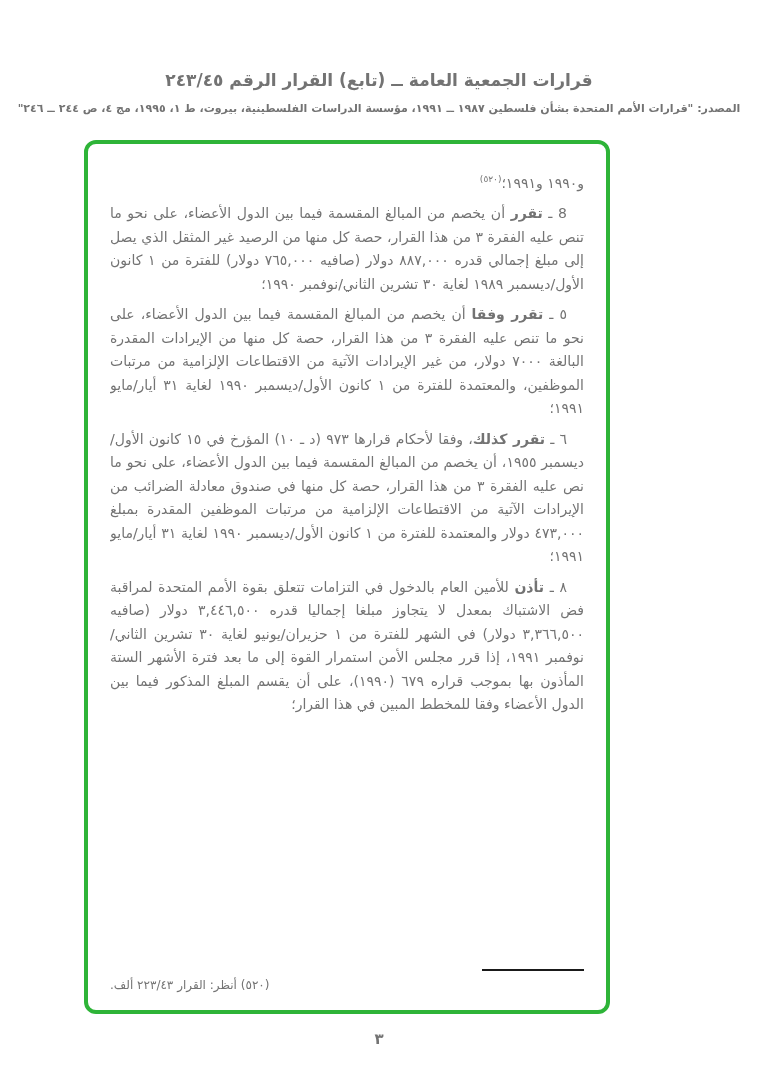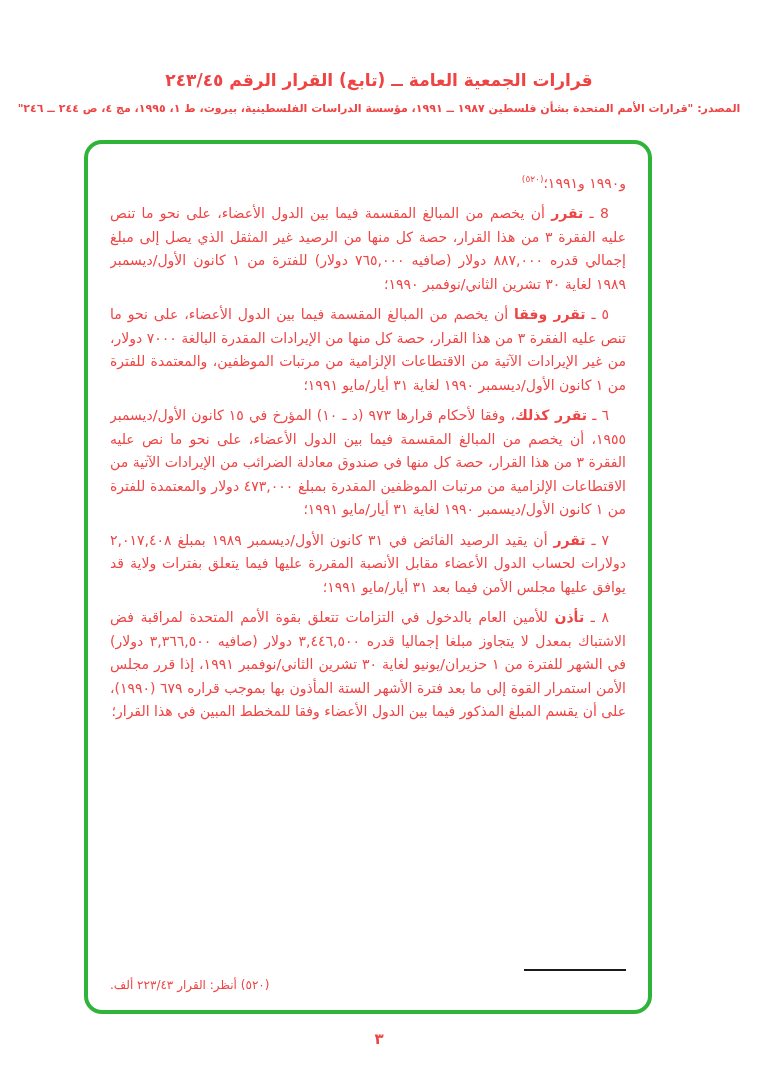--- a/index.html
+++ b/index.html
@@ -1,41 +1,41 @@
 <!DOCTYPE html>
 <html lang="ar" dir="rtl"><head>
 <meta charset="utf-8">
 <style>
   html,body{margin:0;padding:0;background:#ffffff;}
   .page{
     position:relative;
     width:758px;height:1078px;
     background:#ffffff;
     font-family:"DejaVu Sans",sans-serif;
-    color:#ef4444;
+    color:#737373;
     direction:rtl;
     overflow:hidden;
   }
   .title{
     position:absolute;top:70px;left:0;right:0;
     text-align:center;
     font-size:17px;font-weight:bold;
     letter-spacing:0;
   }
   .source{
     position:absolute;top:102px;left:0;right:0;
     text-align:center;
     font-size:11px;font-weight:bold;
   }
   .box{
     position:absolute;top:140px;left:84px;
-    width:568px;height:874px;
+    width:526px;height:874px;
     box-sizing:border-box;
     border:4px solid #2eb438;
-    border-radius:18px;
+    border-radius:12px;
     overflow:hidden;
     background:#ffffff;
   }
   .content{
     padding:24px 22px 0 22px;
     font-size:14px;
     line-height:23.5px;
   }
   .body-text{
     height:788px;
@@ -88,21 +88,20 @@
   <div class="box" style="border-color: rgb(46, 180, 56);">
     <div class="content">
       <div class="body-text" id="body-text">
         <div class="opening">
           <span>و١٩٩٠ و١٩٩١؛</span><sup>(٥٢٠)</sup>
         </div>
         <div id="paragraphs">
             <div class="para"><span>8 ـ </span><b>تقرر</b><span> أن يخصم من المبالغ المقسمة فيما بين الدول الأعضاء، على نحو ما تنص عليه الفقرة ٣ من هذا القرار، حصة كل منها من الرصيد غير المثقل الذي يصل إلى مبلغ إجمالي قدره ٨٨٧,٠٠٠ دولار (صافيه ٧٦٥,٠٠٠ دولار) للفترة من ١ كانون الأول/ديسمبر ١٩٨٩ لغاية ٣٠ تشرين الثاني/نوفمبر ١٩٩٠؛</span></div>
             <div class="para"><span>٥ ـ </span><b>تقرر وفقا</b><span> أن يخصم من المبالغ المقسمة فيما بين الدول الأعضاء، على نحو ما تنص عليه الفقرة ٣ من هذا القرار، حصة كل منها من الإيرادات المقدرة البالغة ٧٠٠٠ دولار، من غير الإيرادات الآتية من الاقتطاعات الإلزامية من مرتبات الموظفين، والمعتمدة للفترة من ١ كانون الأول/ديسمبر ١٩٩٠ لغاية ٣١ أيار/مايو ١٩٩١؛</span></div>
             <div class="para"><span>٦ ـ </span><b>تقرر كذلك</b><span>، وفقا لأحكام قرارها ٩٧٣ (د ـ ١٠) المؤرخ في ١٥ كانون الأول/ديسمبر ١٩٥٥، أن يخصم من المبالغ المقسمة فيما بين الدول الأعضاء، على نحو ما نص عليه الفقرة ٣ من هذا القرار، حصة كل منها في صندوق معادلة الضرائب من الإيرادات الآتية من الاقتطاعات الإلزامية من مرتبات الموظفين المقدرة بمبلغ ٤٧٣,٠٠٠ دولار والمعتمدة للفترة من ١ كانون الأول/ديسمبر ١٩٩٠ لغاية ٣١ أيار/مايو ١٩٩١؛</span></div>
-            <div class="para"><span>٧ ـ </span><b>تقرر</b><span> أن يقيد الرصيد الفائض في ٣١ كانون الأول/ديسمبر ١٩٨٩ بمبلغ ٢,٠١٧,٤٠٨ دولارات لحساب الدول الأعضاء مقابل الأنصبة المقررة عليها فيما يتعلق بفترات ولاية قد يوافق عليها مجلس الأمن فيما بعد ٣١ أيار/مايو ١٩٩١؛</span></div>
             <div class="para"><span>٨ ـ </span><b>تأذن</b><span> للأمين العام بالدخول في التزامات تتعلق بقوة الأمم المتحدة لمراقبة فض الاشتباك بمعدل لا يتجاوز مبلغا إجماليا قدره ٣,٤٤٦,٥٠٠ دولار (صافيه ٣,٣٦٦,٥٠٠ دولار) في الشهر للفترة من ١ حزيران/يونيو لغاية ٣٠ تشرين الثاني/نوفمبر ١٩٩١، إذا قرر مجلس الأمن استمرار القوة إلى ما بعد فترة الأشهر الستة المأذون بها بموجب قراره ٦٧٩ (١٩٩٠)، على أن يقسم المبلغ المذكور فيما بين الدول الأعضاء وفقا للمخطط المبين في هذا القرار؛</span></div>
           </div>
       </div>
     </div>
 
     <div class="footnote-area">
       <div class="footnote-rule"></div>
       <div class="footnote">
         <span>(٥٢٠)</span>
         <span>أنظر: القرار ٢٢٣/٤٣ ألف.</span>

